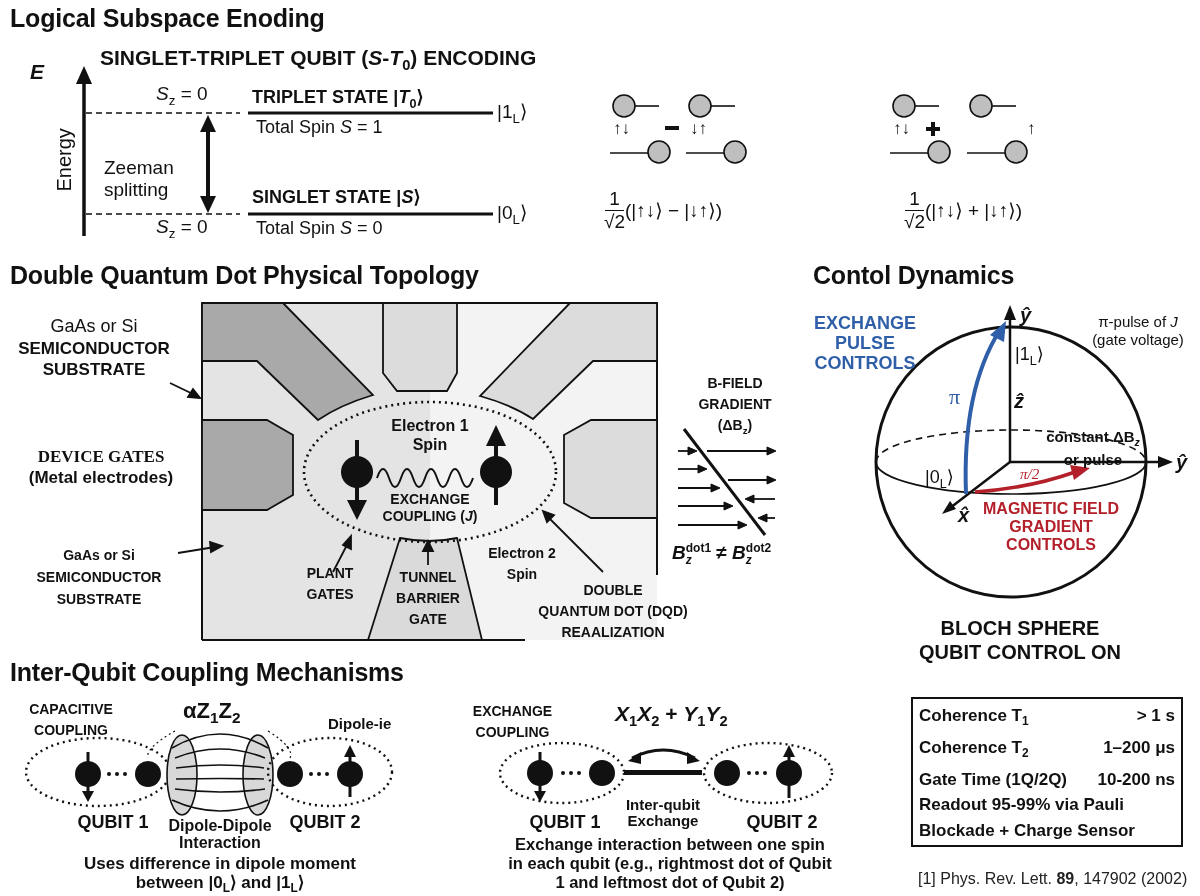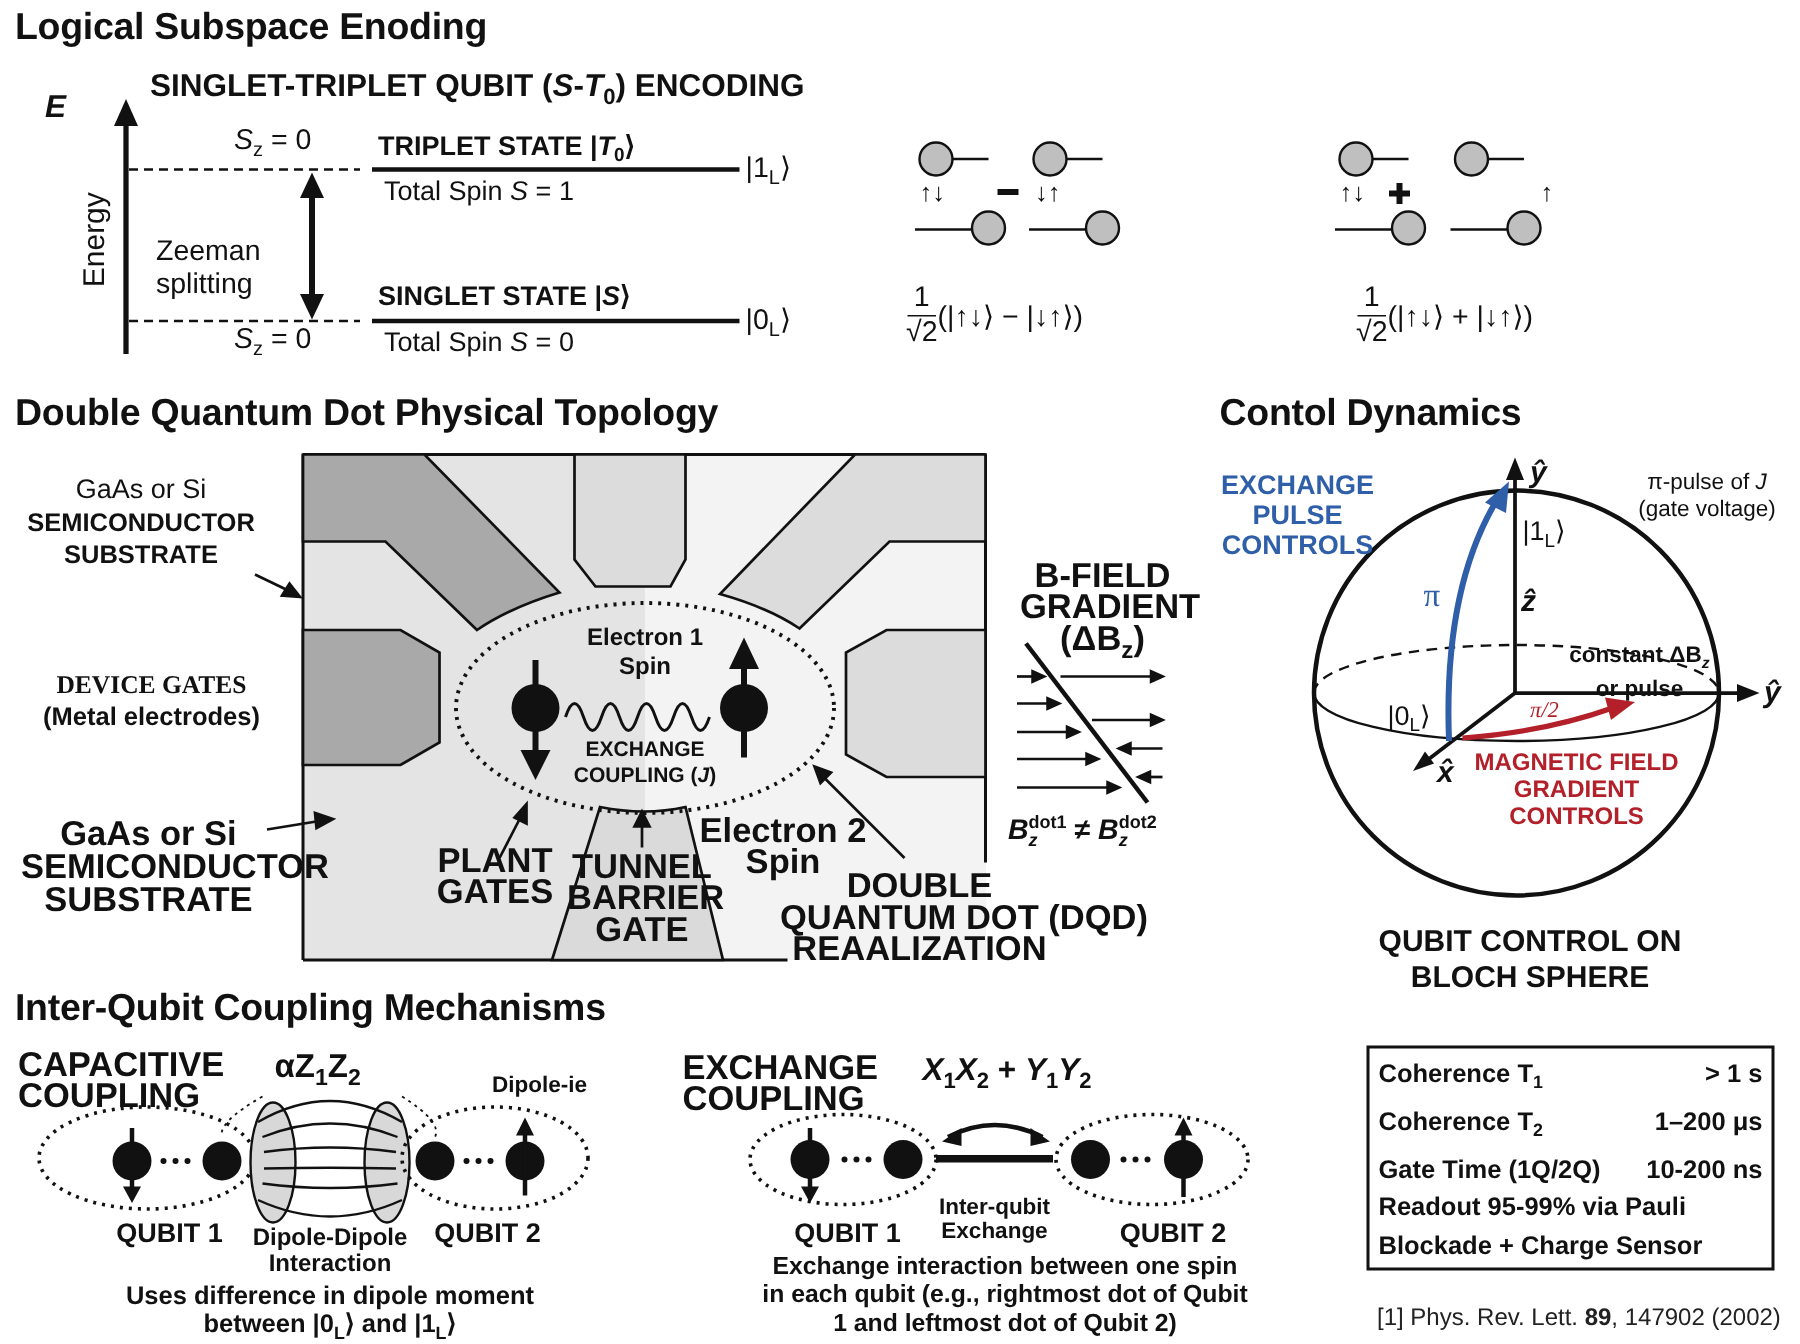--- a/index.html
+++ b/index.html
@@ -1,21 +1,21 @@
 <!DOCTYPE html>
 <html><head>
 <meta charset="utf-8">
 <style>
   html,body{margin:0;padding:0;background:#ffffff;}
   body{width:1200px;height:896px;position:relative;overflow:hidden;font-family:"Liberation Sans",sans-serif;color:#111;}
   .abs{position:absolute;}
   .h1{font-size:25px;font-weight:bold;letter-spacing:-0.2px;white-space:nowrap;}
   .b{font-weight:bold;}
   .c{text-align:left;margin-top:14px;}
-  .lbl{font-size:23px;font-weight:bold;line-height:21px;text-align:center;white-space:nowrap;}
+  .lbl{font-size:14px;font-weight:bold;line-height:21px;text-align:center;white-space:nowrap;}
   .lbln{font-size:17px;line-height:21px;text-align:center;white-space:nowrap;}
   svg{position:absolute;left:0;top:0;overflow:visible;}
   .stats{border:2px solid #111;padding:4px 6px 2px 6px;font-size:17px;font-weight:bold;line-height:25.5px;}
   .row{display:flex;justify-content:space-between;white-space:nowrap;}
   sub,sup{font-size:70%;}
 </style>
 </head>
 <body>
 
 <div class="abs h1" style="left:10px;top:4px;">Logical Subspace Enoding</div>
@@ -265,22 +265,22 @@
 <div class="abs lbl" style="left:1033px;top:428px;width:120px;font-size:15px;line-height:17px;">
     <div><span>constant ΔB</span><sub style="font-style:italic;">z</sub></div>
     <div>or pulse</div>
   </div>
 <div class="abs lbl" style="left:976px;top:500px;width:150px;font-size:16px;line-height:18px;color:#b3202a;">
     <div>MAGNETIC FIELD</div>
     <div>GRADIENT</div>
     <div>CONTROLS</div>
   </div>
 <div class="abs lbl" style="left:900px;top:616px;width:240px;font-size:20px;line-height:24px;">
+    <div>BLOCH SPHERE</div>
     <div>QUBIT CONTROL ON</div>
-    <div>BLOCH SPHERE</div>
   </div>
 
 <svg width="1200" height="896">
 
   <ellipse cx="98" cy="772" rx="72" ry="34" fill="none" stroke="#111" stroke-width="2.4" stroke-dasharray="2,4"></ellipse>
   <circle cx="88" cy="774" r="13" fill="#111"></circle>
   <line x1="88" y1="752" x2="88" y2="795" stroke="#111" stroke-width="3"></line>
   <polygon points="82,791 94,791 88,802" fill="#111"></polygon>
   <circle cx="148" cy="774" r="13" fill="#111"></circle>
   <g fill="#111">

